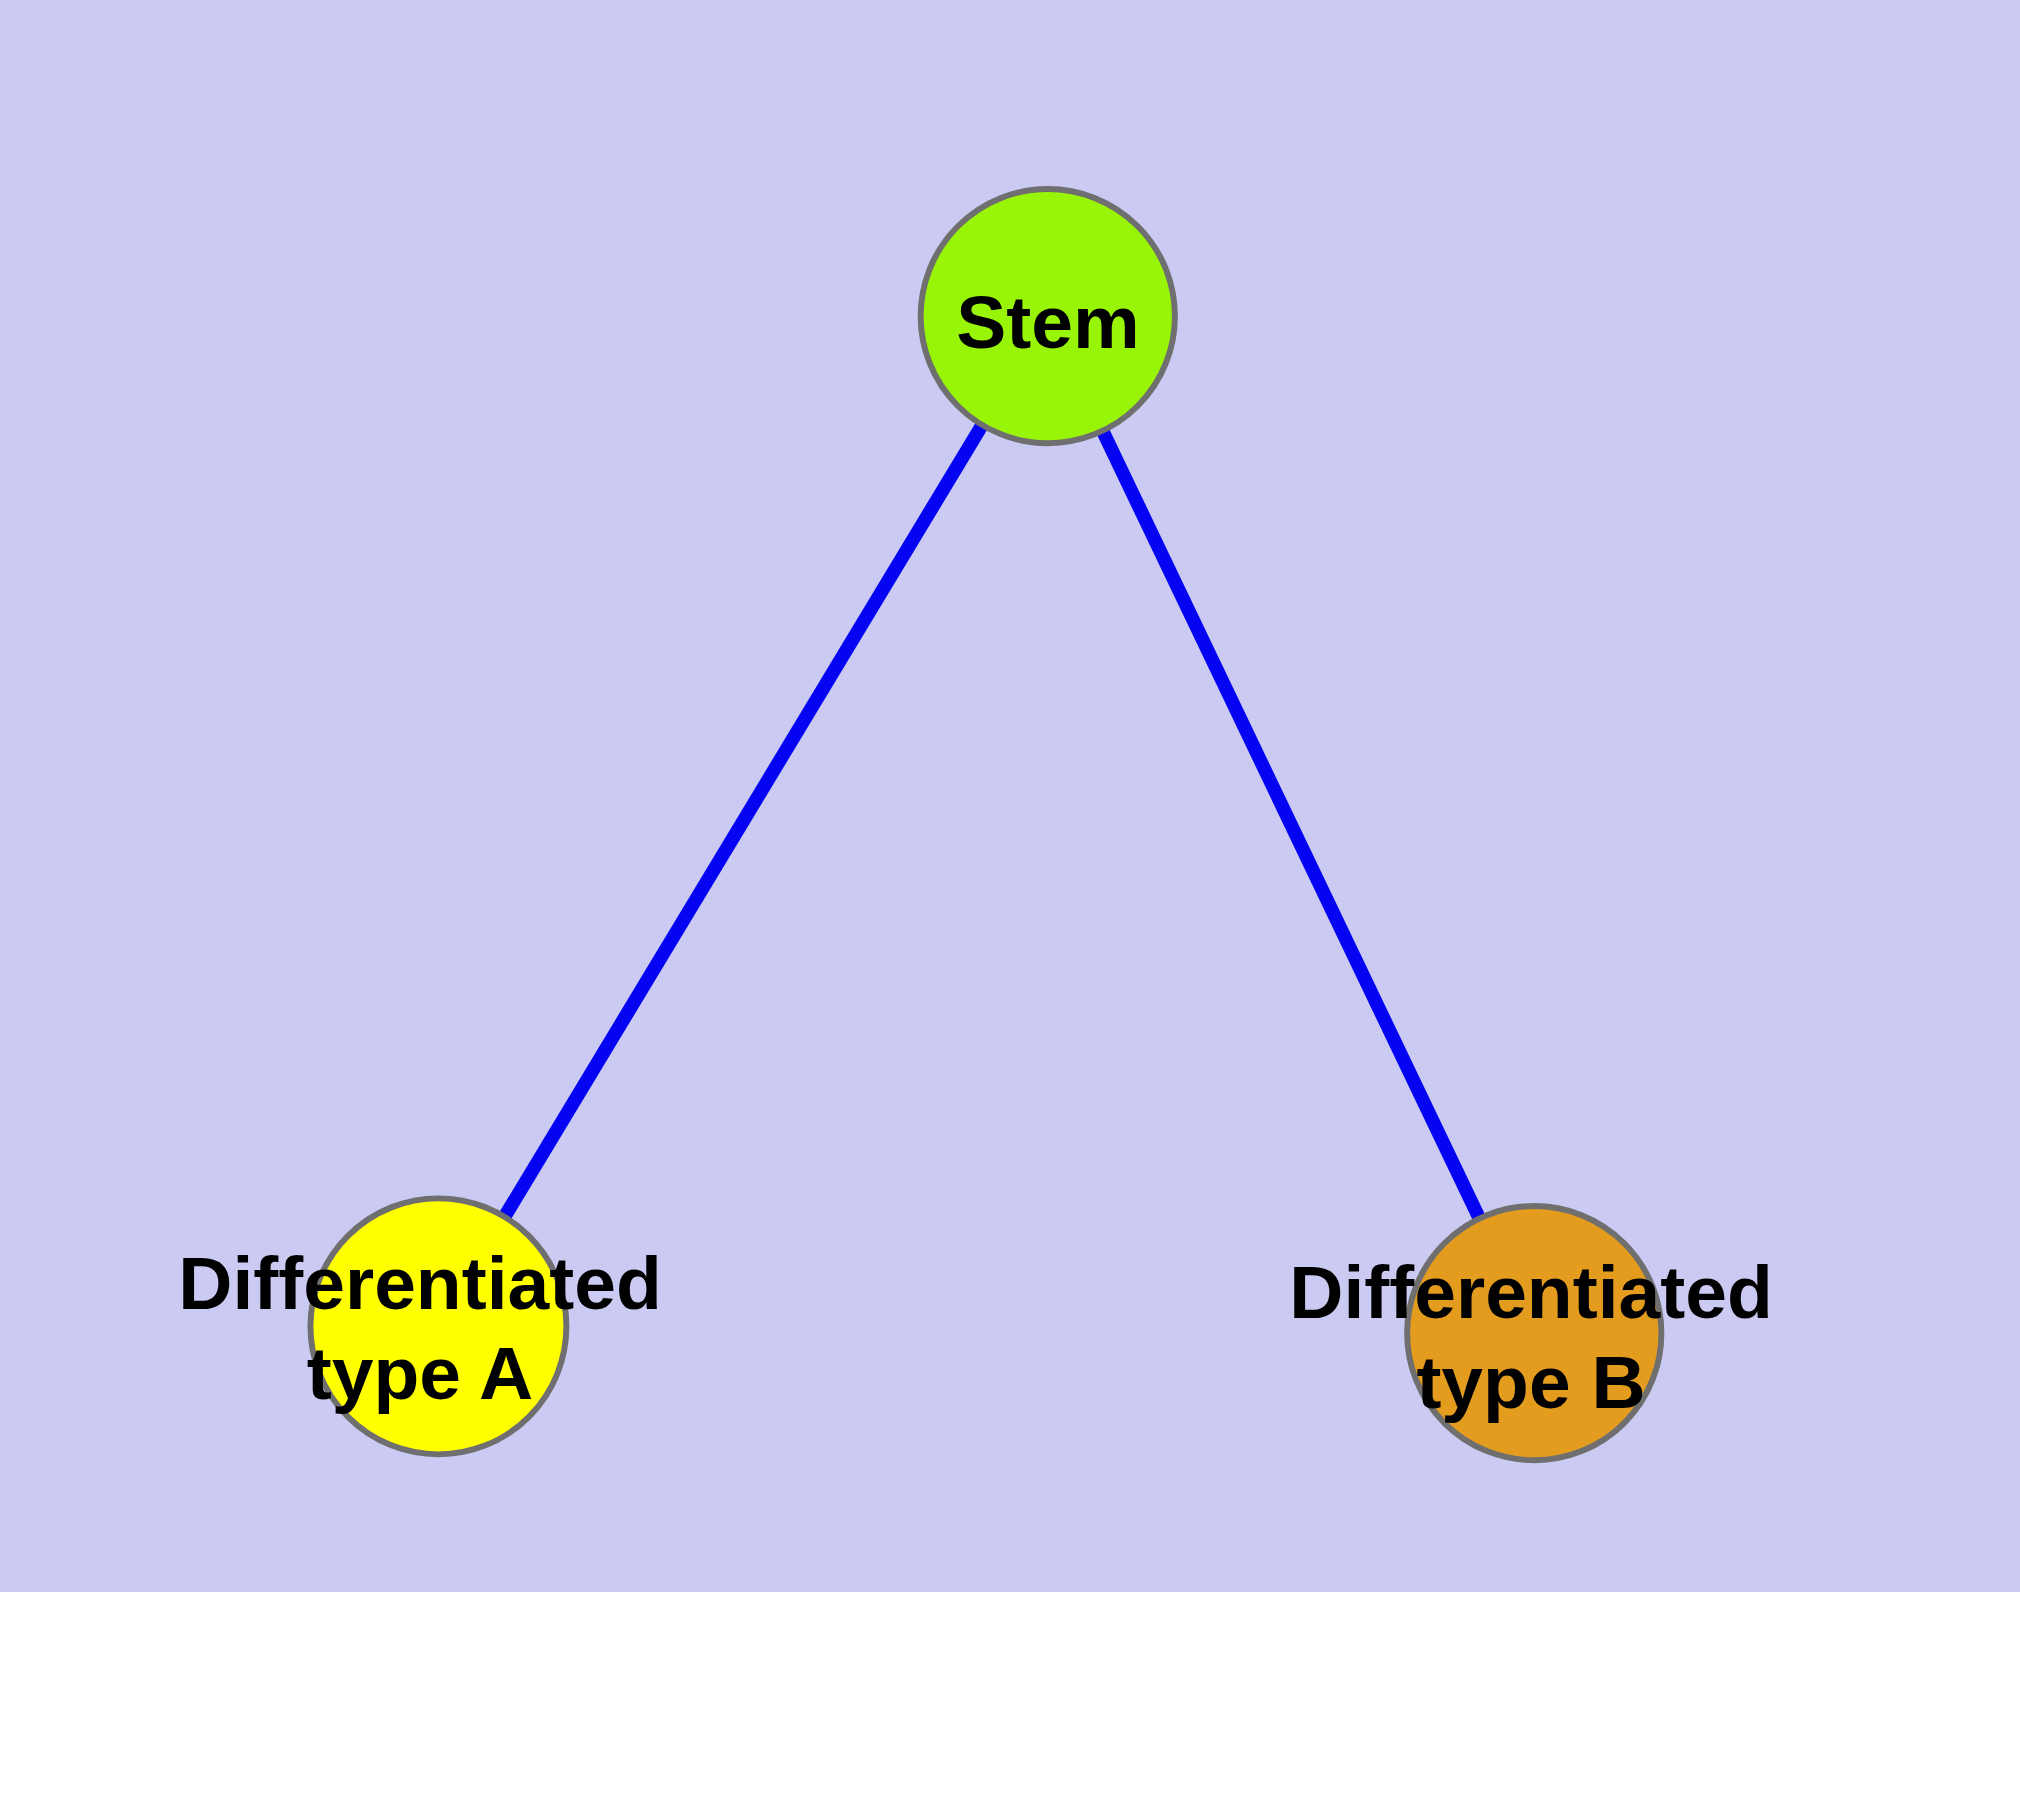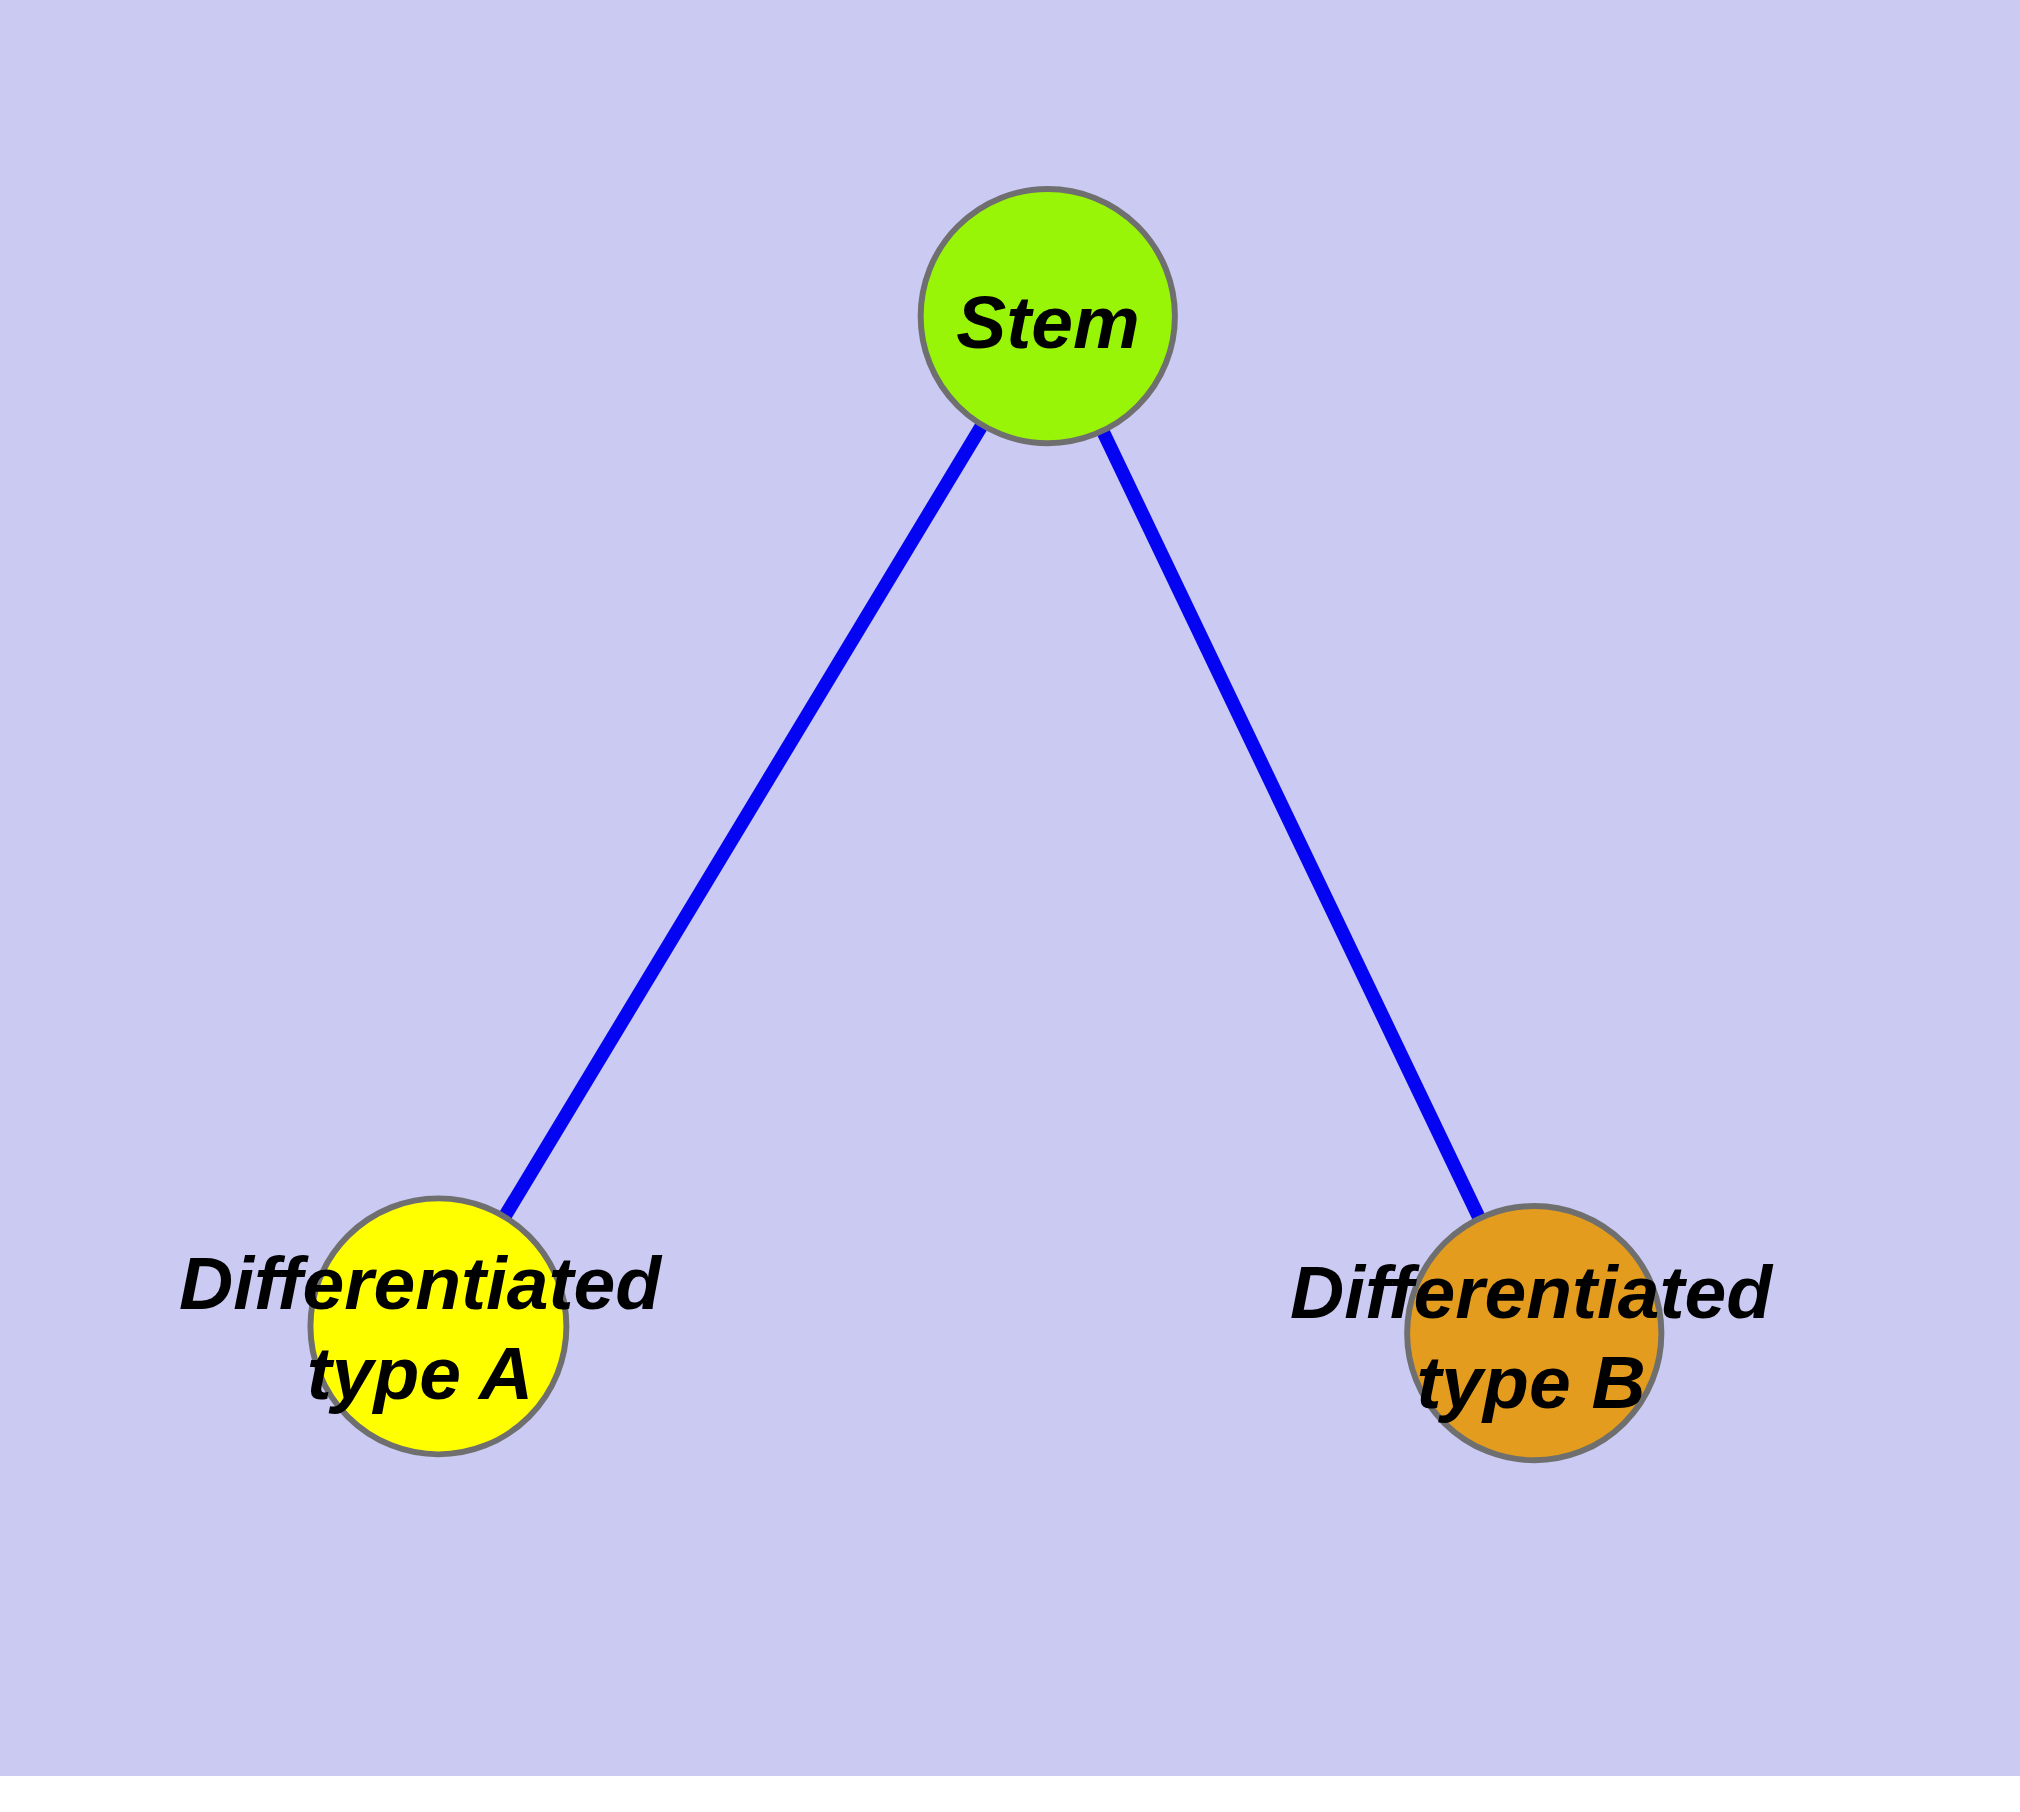--- a/index.html
+++ b/index.html
@@ -3,24 +3,23 @@
 <meta charset="utf-8">
 <style>
   html, body {
     margin: 0;
     padding: 0;
     background: #ffffff;
   }
   .stage {
     position: relative;
     width: 2021px;
-    height: 1776px;
+    height: 1592px;
     overflow: hidden;
     font-family: "Liberation Sans", sans-serif;
-    font-style: italic;
   }
   .graph-svg {
     position: absolute;
     left: 0;
     top: 0;
     width: 2021px;
     height: 1812px;
     display: block;
   }
   .node-label {

